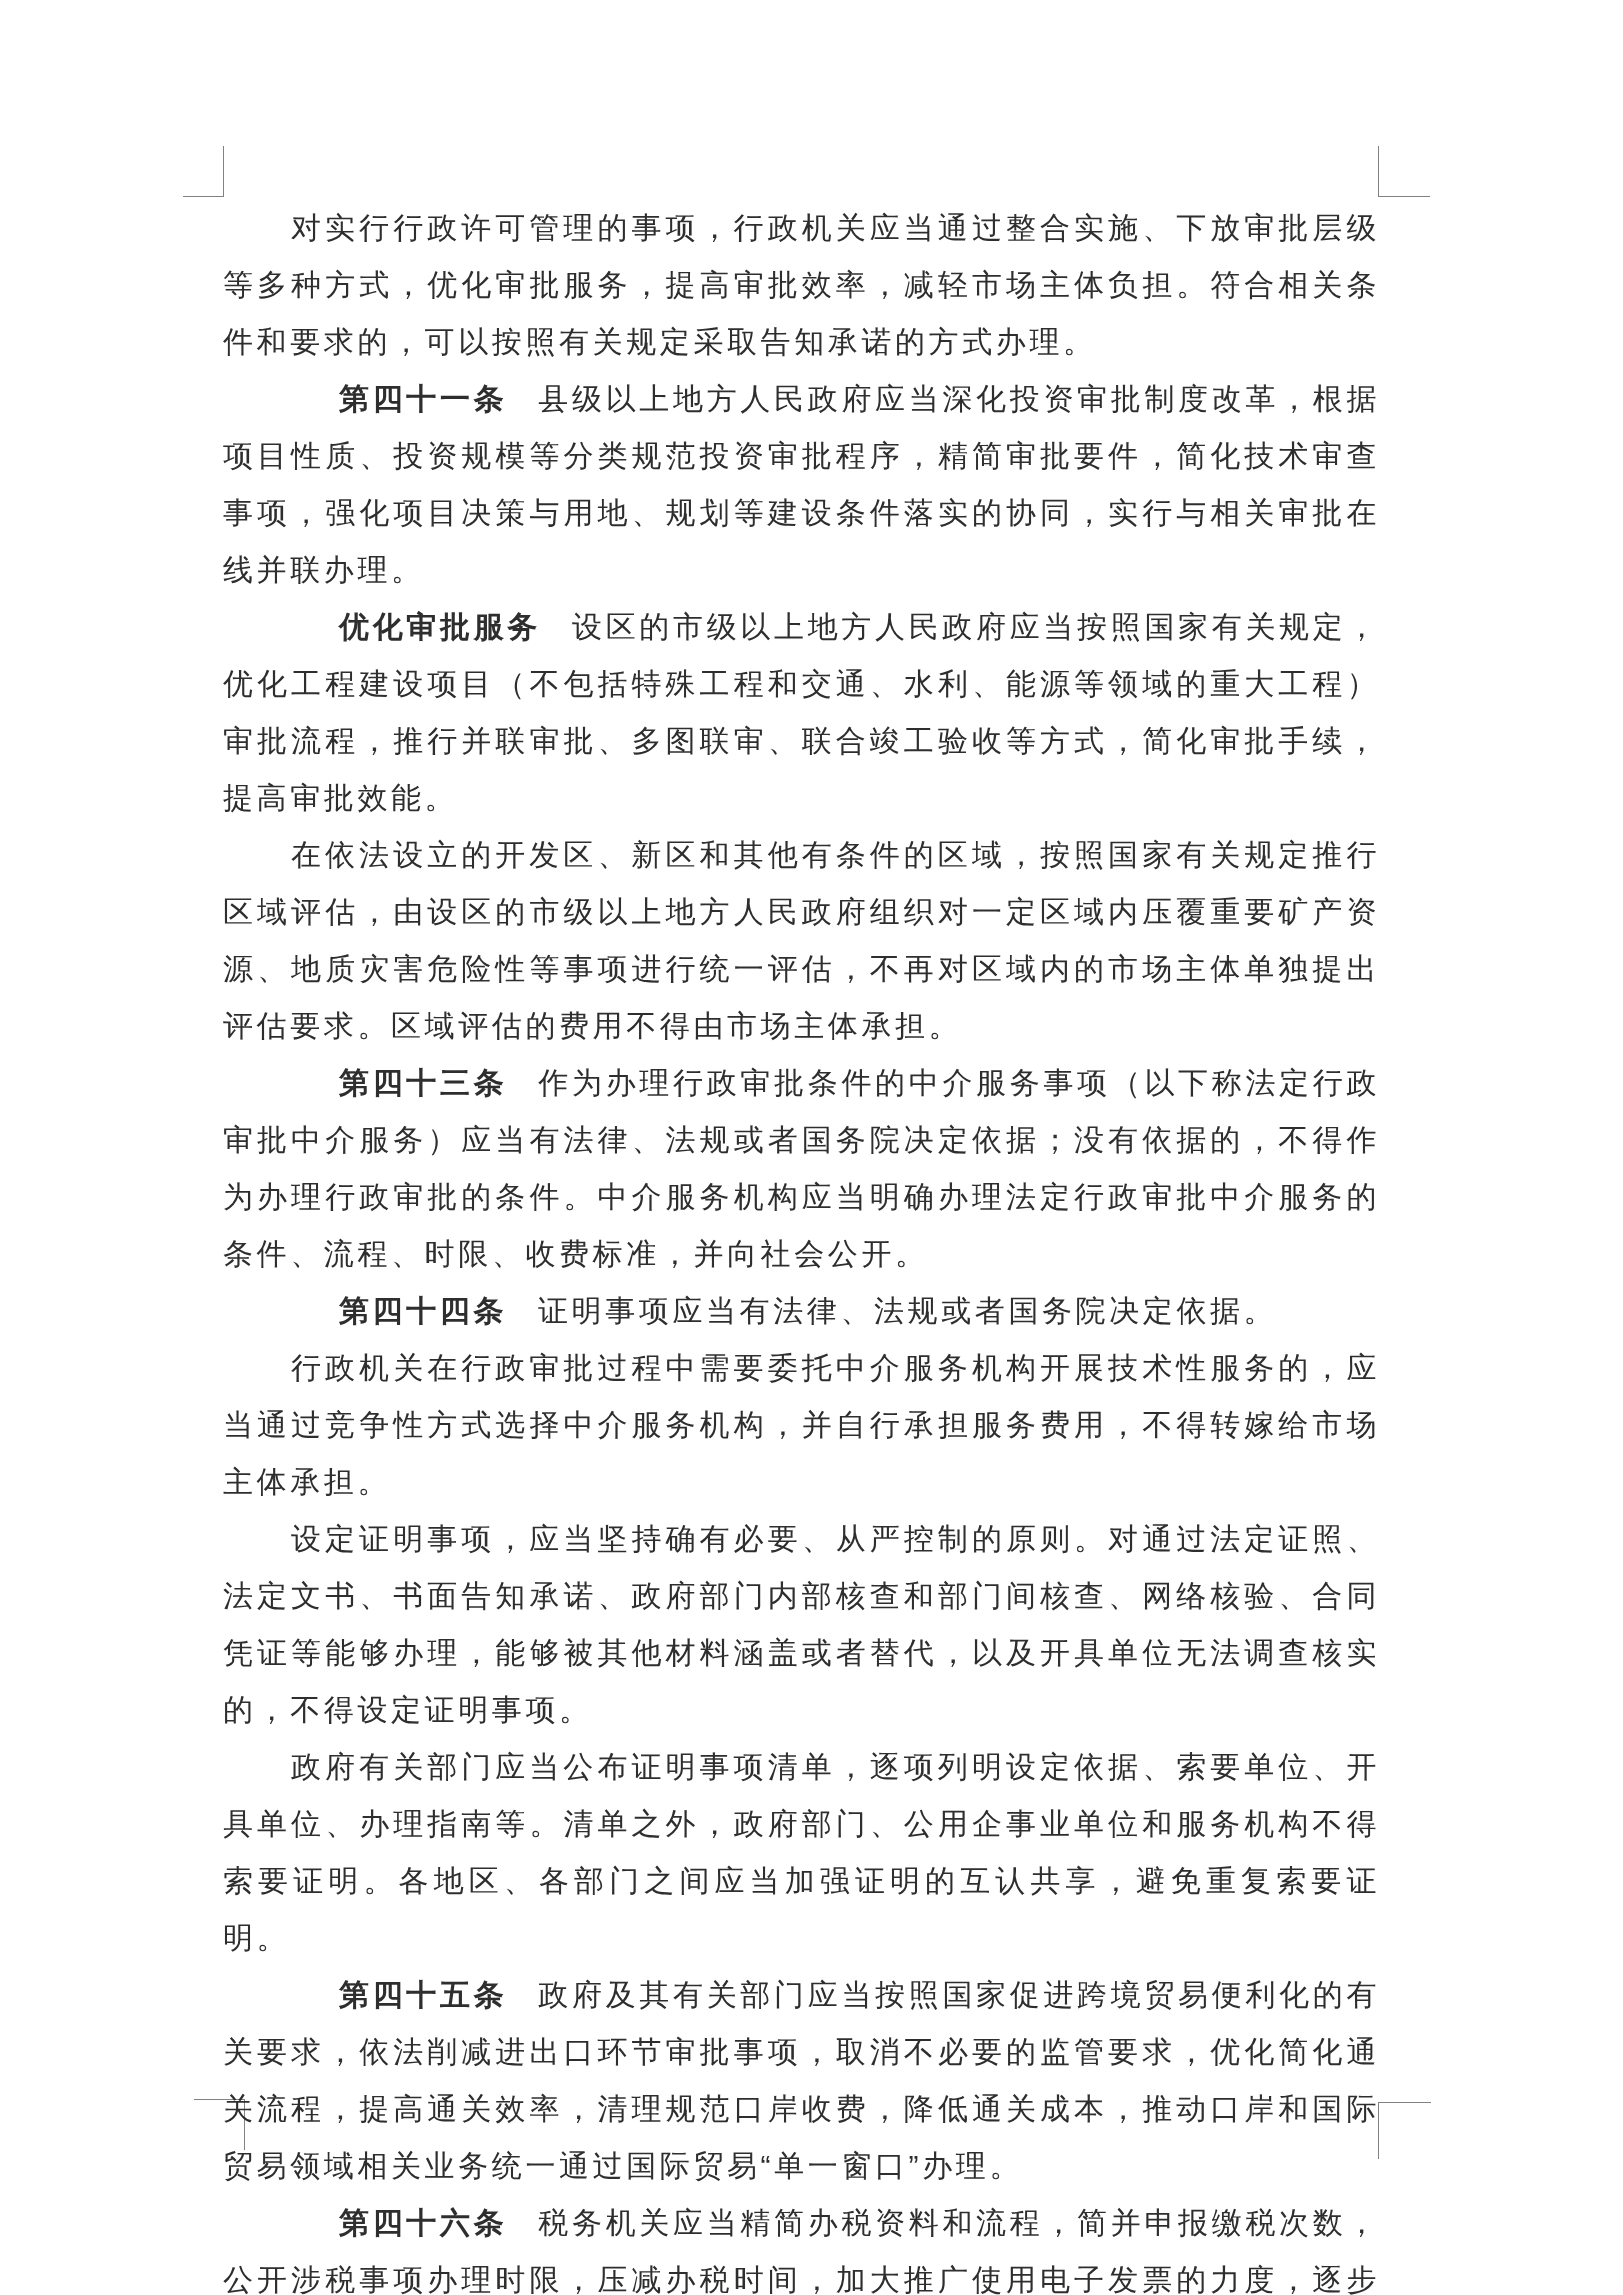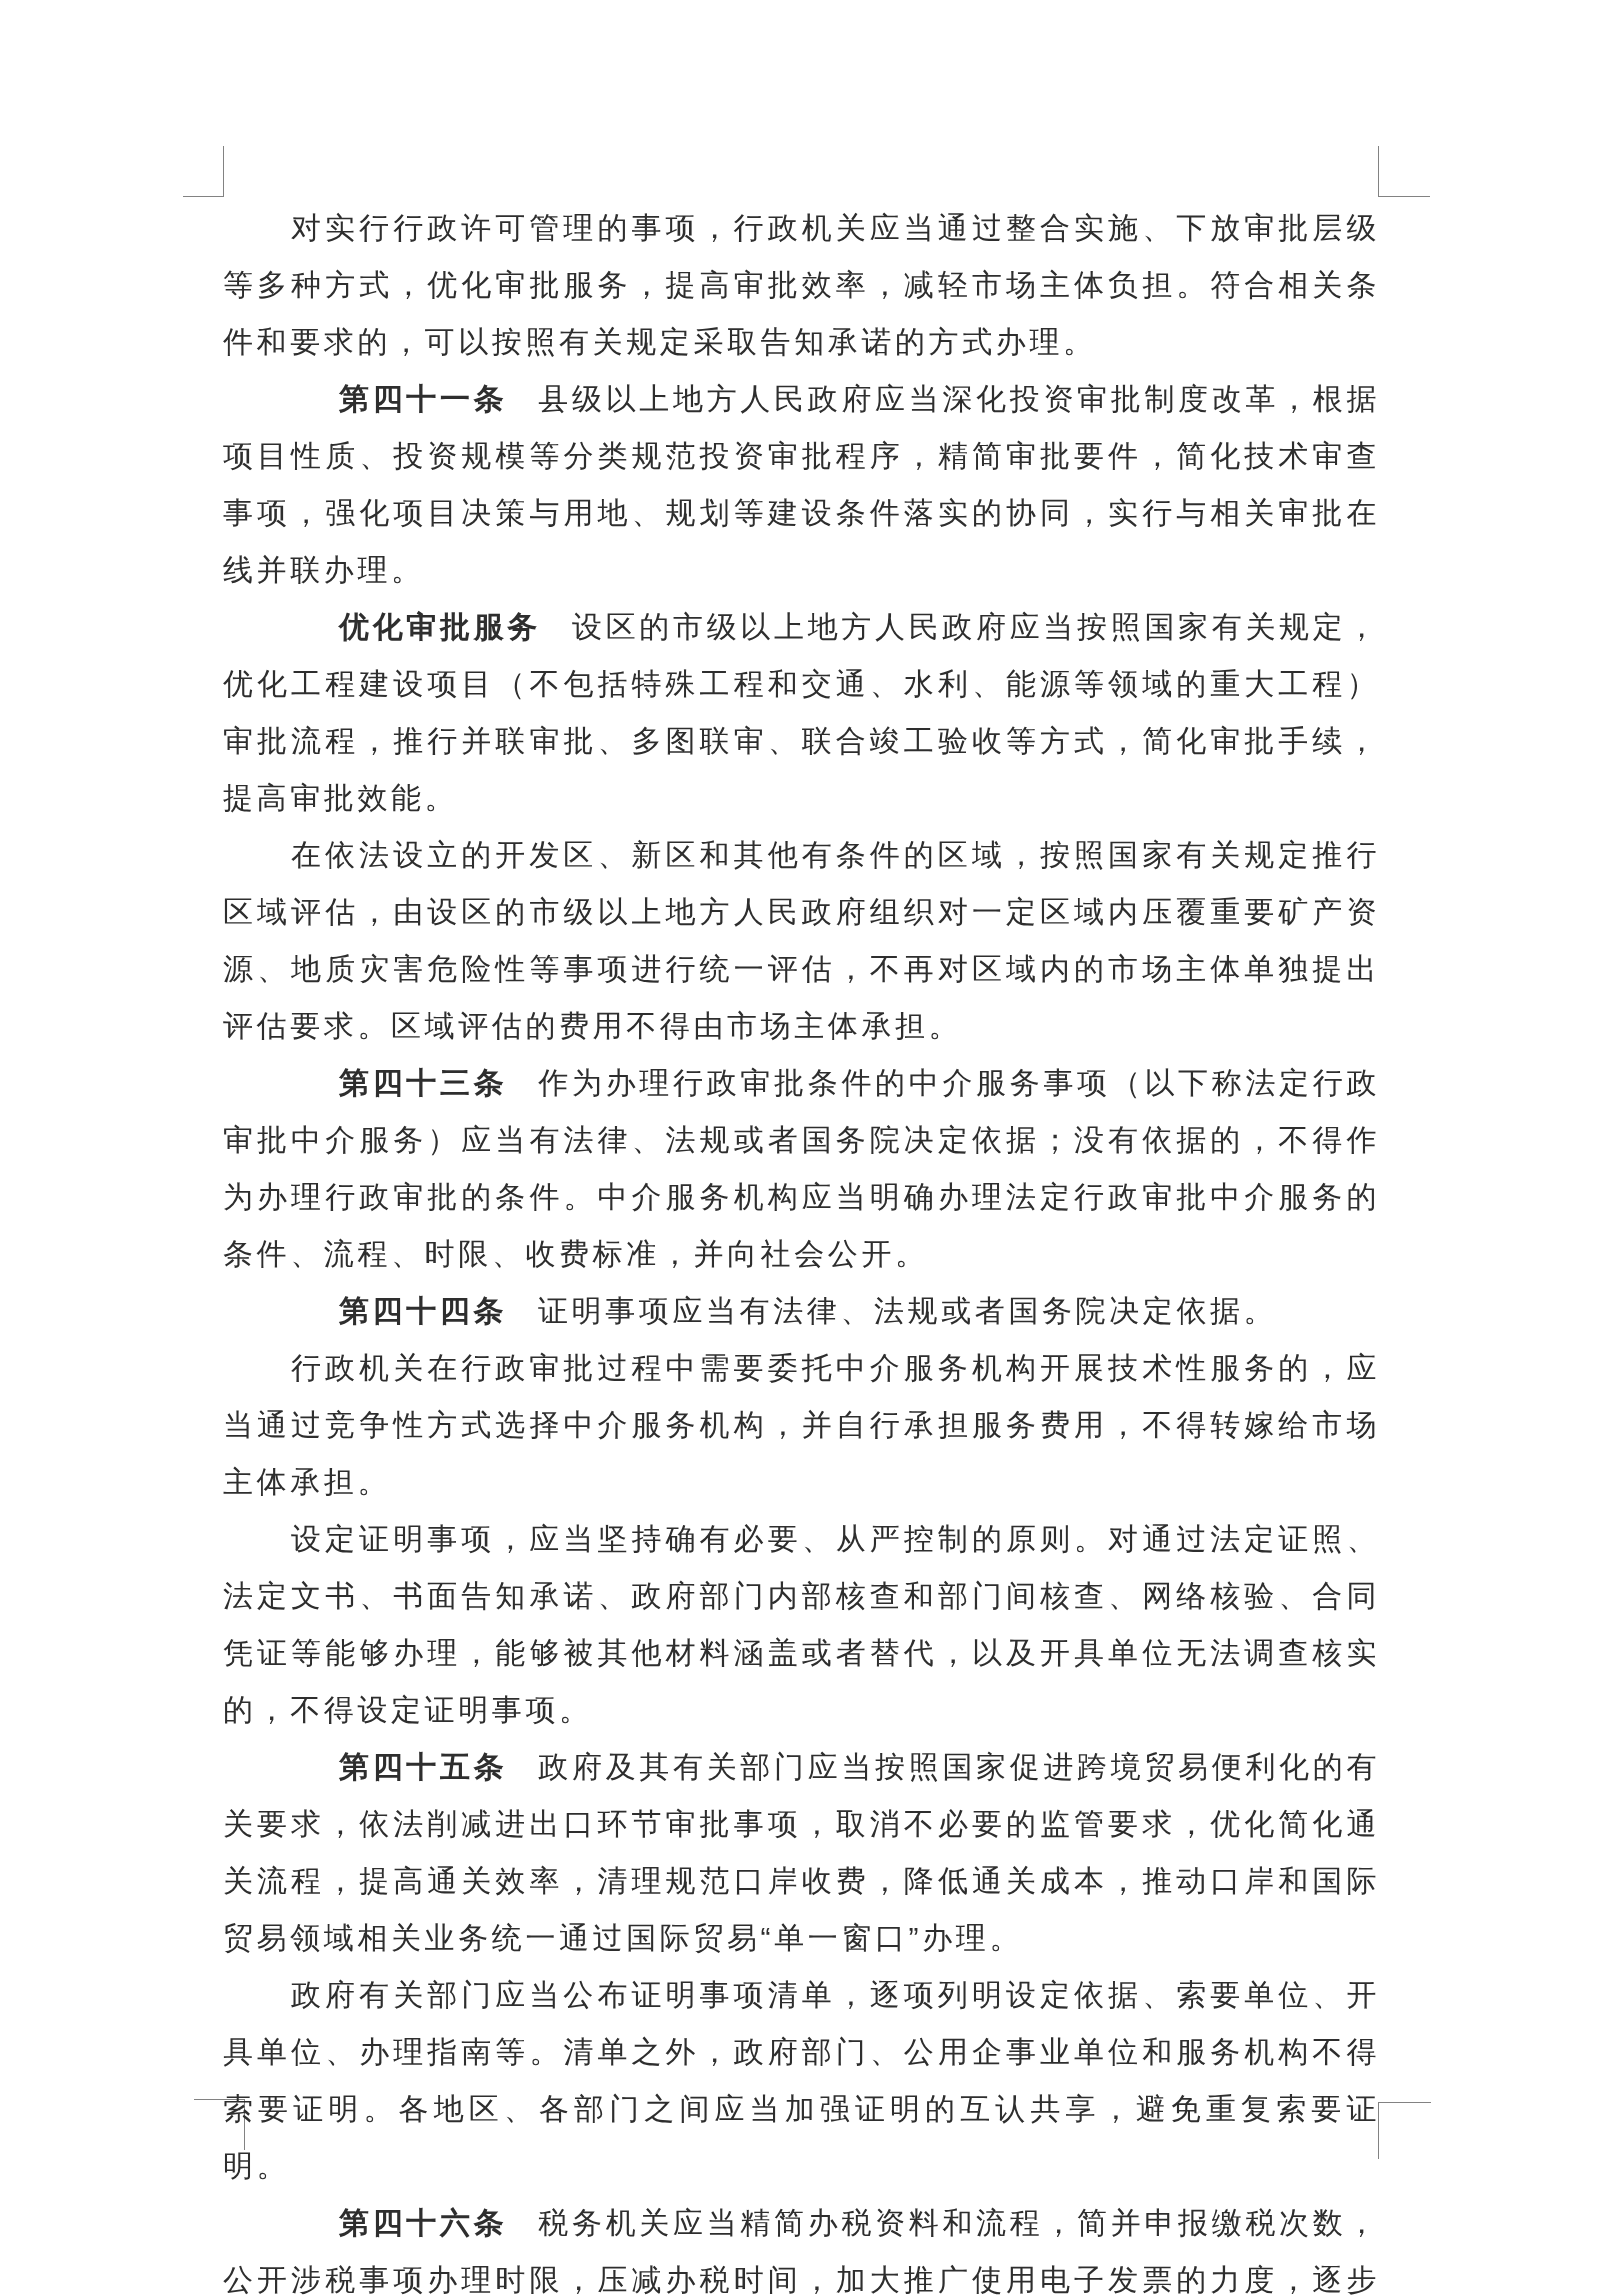--- a/index.html
+++ b/index.html
@@ -85,20 +85,20 @@
   <div class="text-block">
 
   <p><span>对实行行政许可管理的事项，行政机关应当通过整合实施、下放审批层级等多种方式，优化审批服务，提高审批效率，减轻市场主体负担。符合相关条件和要求的，可以按照有关规定采取告知承诺的方式办理。</span></p>
       <p><span class="article-label">第四十一条</span><span>县级以上地方人民政府应当深化投资审批制度改革，根据项目性质、投资规模等分类规范投资审批程序，精简审批要件，简化技术审查事项，强化项目决策与用地、规划等建设条件落实的协同，实行与相关审批在线并联办理。</span></p>
       <p><span class="article-label">优化审批服务</span><span>设区的市级以上地方人民政府应当按照国家有关规定，优化工程建设项目（不包括特殊工程和交通、水利、能源等领域的重大工程）审批流程，推行并联审批、多图联审、联合竣工验收等方式，简化审批手续，提高审批效能。</span></p>
       <p><span>在依法设立的开发区、新区和其他有条件的区域，按照国家有关规定推行区域评估，由设区的市级以上地方人民政府组织对一定区域内压覆重要矿产资源、地质灾害危险性等事项进行统一评估，不再对区域内的市场主体单独提出评估要求。区域评估的费用不得由市场主体承担。</span></p>
       <p><span class="article-label">第四十三条</span><span>作为办理行政审批条件的中介服务事项（以下称法定行政审批中介服务）应当有法律、法规或者国务院决定依据；没有依据的，不得作为办理行政审批的条件。中介服务机构应当明确办理法定行政审批中介服务的条件、流程、时限、收费标准，并向社会公开。</span></p>
       <p><span class="article-label">第四十四条</span><span>证明事项应当有法律、法规或者国务院决定依据。</span></p>
       <p><span>行政机关在行政审批过程中需要委托中介服务机构开展技术性服务的，应当通过竞争性方式选择中介服务机构，并自行承担服务费用，不得转嫁给市场主体承担。</span></p>
       <p><span>设定证明事项，应当坚持确有必要、从严控制的原则。对通过法定证照、法定文书、书面告知承诺、政府部门内部核查和部门间核查、网络核验、合同凭证等能够办理，能够被其他材料涵盖或者替代，以及开具单位无法调查核实的，不得设定证明事项。</span></p>
+      <p><span>政府有关部门应当公布证明事项清单，逐项列明设定依据、索要单位、开具单位、办理指南等。清单之外，政府部门、公用企事业单位和服务机构不得索要证明。各地区、各部门之间应当加强证明的互认共享，避免重复索要证明。</span></p>
       <p><span class="article-label">第四十五条</span><span>政府及其有关部门应当按照国家促进跨境贸易便利化的有关要求，依法削减进出口环节审批事项，取消不必要的监管要求，优化简化通关流程，提高通关效率，清理规范口岸收费，降低通关成本，推动口岸和国际贸易领域相关业务统一通过国际贸易“单一窗口”办理。</span></p>
-      <p><span>政府有关部门应当公布证明事项清单，逐项列明设定依据、索要单位、开具单位、办理指南等。清单之外，政府部门、公用企事业单位和服务机构不得索要证明。各地区、各部门之间应当加强证明的互认共享，避免重复索要证明。</span></p>
       <p><span class="article-label">第四十六条</span><span>税务机关应当精简办税资料和流程，简并申报缴税次数，公开涉税事项办理时限，压减办税时间，加大推广使用电子发票的力度，逐步实现全程网上办税，持续优化纳税服务。</span></p>
       <p><span class="article-label">第四十七条</span><span>不动产登记机构应当按照国家有关规定，办理指南等，实</span></p>
     </div>
 
 </div>
 
 
 </body></html>

